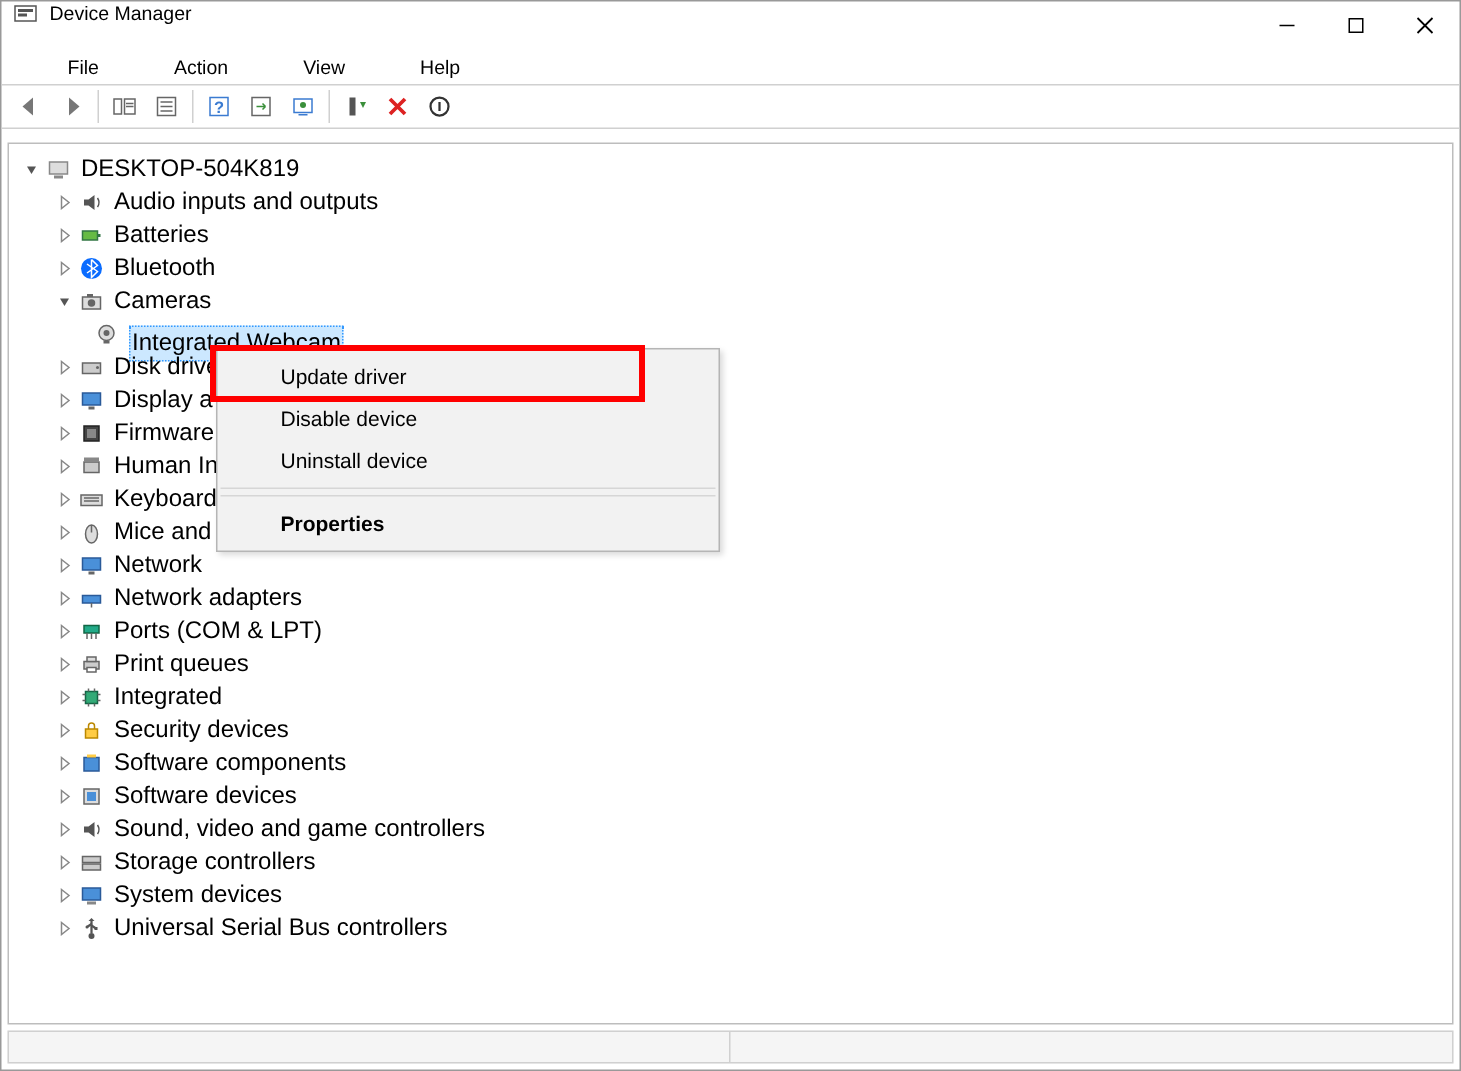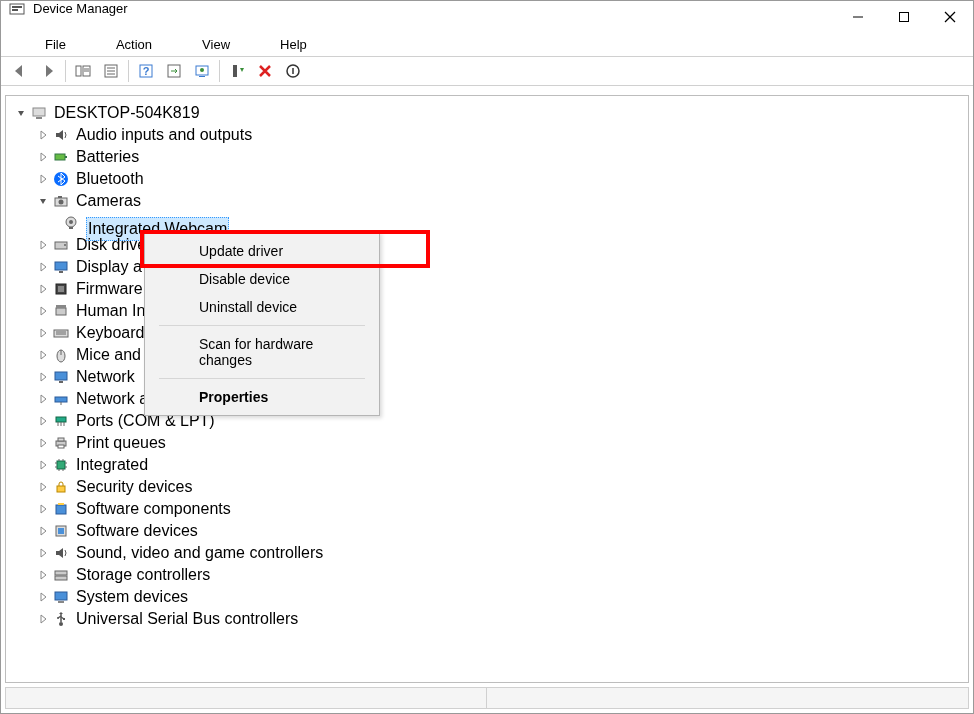--- a/index.html
+++ b/index.html
@@ -18,21 +18,21 @@
   .tool-sep { width: 1px; height: 22px; background: #d0d0d0; margin: 0 2px; }
   .content { position: absolute; top: 94px; left: 4px; right: 4px; bottom: 30px; border: 1px solid #bdbdbd; overflow: auto; padding-top: 6px; }
   .tree { font-size: 16px; line-height: 22px; }
   .node { display: flex; align-items: center; height: 22px; }
   .arrow { width: 14px; height: 14px; margin-right: 2px; display: inline-flex; align-items: center; justify-content: center; }
   .arrow svg { width: 10px; height: 10px; }
   .dev-icon { width: 18px; height: 18px; margin-right: 6px; display: inline-flex; align-items: center; justify-content: center; }
   .dev-icon svg { width: 16px; height: 16px; }
   .node .label { white-space: nowrap; }
   .selected { background: #cce8ff; border: 1px dotted #3399ff; padding: 0 1px; margin-top: 12px; }
-  .ctx-menu { position: absolute; left: 143px; top: 231px; width: 236px; background: #f2f2f2; border: 1px solid #b5b5b5; box-shadow: 2px 2px 4px rgba(0,0,0,0.15); z-index: 10; padding: 4px 12px; }
+  .ctx-menu { position: absolute; left: 143px; top: 231px; width: 336px; background: #f2f2f2; border: 1px solid #b5b5b5; box-shadow: 2px 2px 4px rgba(0,0,0,0.15); z-index: 10; padding: 4px 0; }
   .ctx-item { padding: 6px 12px 6px 42px; font-size: 14px; }
   .ctx-item.bold { font-weight: 700; }
   .ctx-sep { height: 1px; background: #d6d6d6; margin: 4px 2px; }
   .highlight-red { position: absolute; left: 139px; top: 229px; width: 290px; height: 38px; border: 4px solid #ff0000; z-index: 20; pointer-events: none; }
   .statusbar { position: absolute; left: 4px; right: 4px; bottom: 4px; height: 22px; border: 1px solid #d0d0d0; background: #f5f5f5; display: flex; }
   .statusbar .half { width: 50%; border-right: 1px solid #d0d0d0; }
 </style>
 </head>
 <body>
 
@@ -506,21 +506,20 @@
     </div>
 
   </div>
 </div>
 
 <div class="ctx-menu">
   <div class="ctx-item">Update driver</div>
   <div class="ctx-item">Disable device</div>
   <div class="ctx-item">Uninstall device</div>
   <div class="ctx-sep"></div>
-  <div class="ctx-item">Scan for hardware changes</div>
   <div class="ctx-sep"></div>
   <div class="ctx-item bold">Properties</div>
 </div>
 
 <div class="highlight-red"></div>
 
 <div class="statusbar">
   <div class="half"></div>
     <div class="half" style="border-right:none"></div>
 </div>

